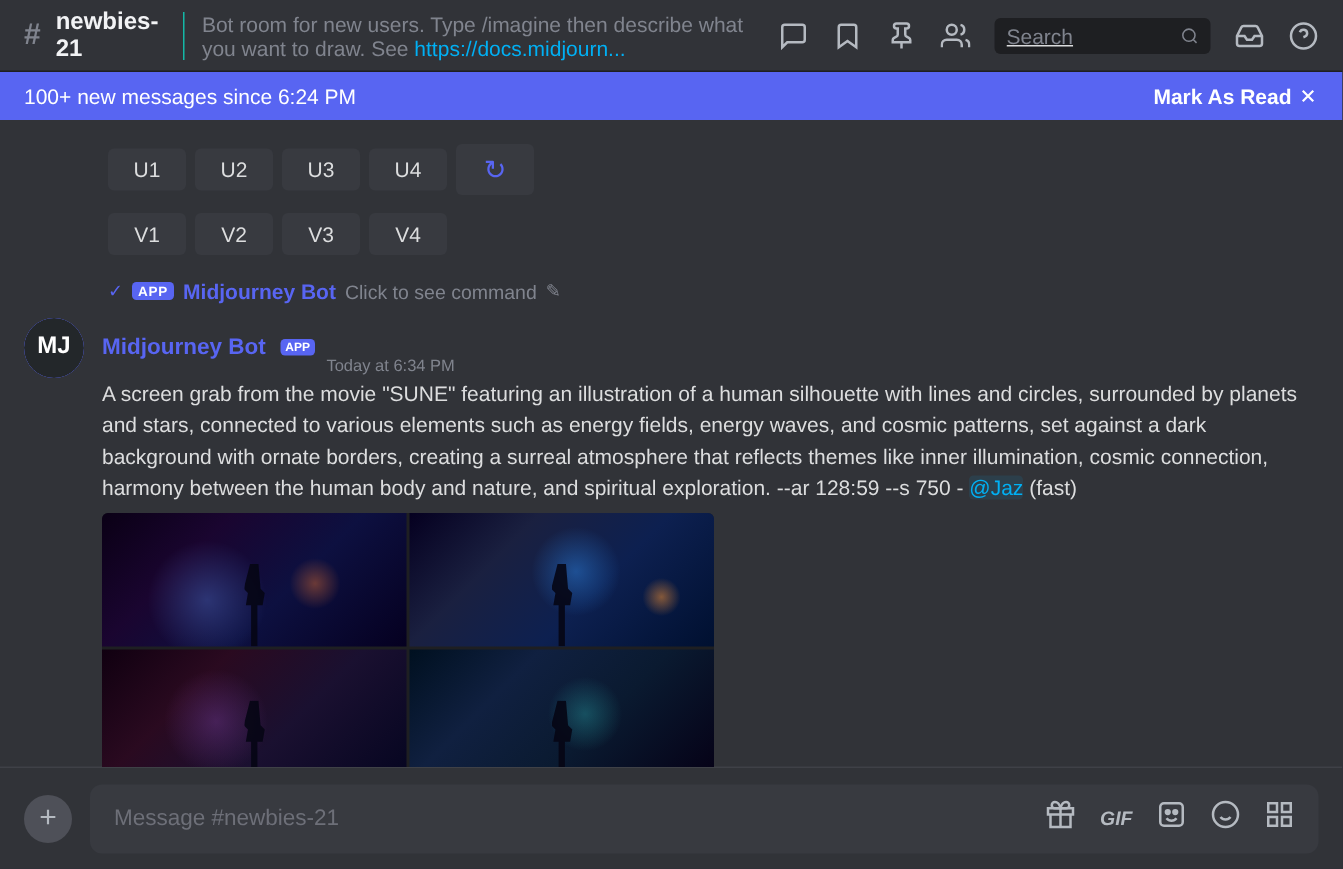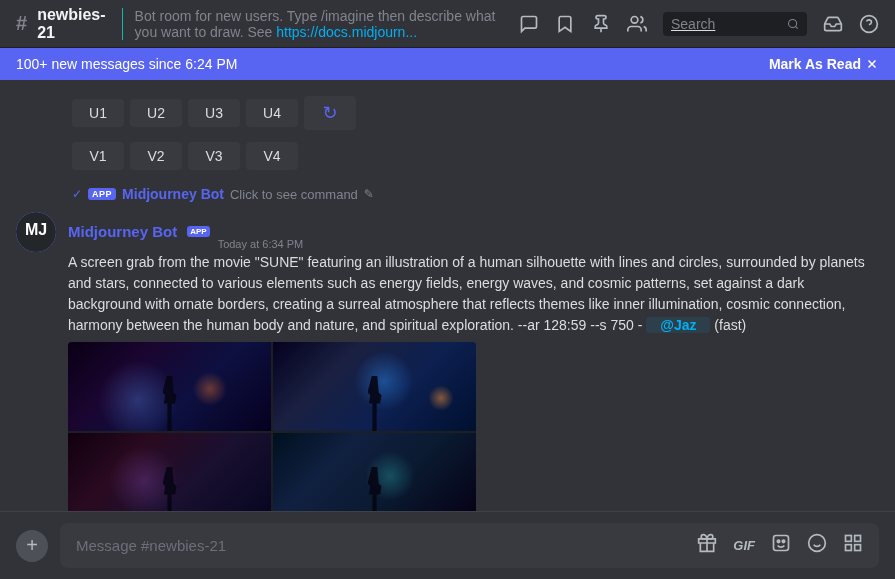--- a/index.html
+++ b/index.html
@@ -233,22 +233,21 @@
     }
     .message-text {
       font-size: 14px;
       color: #dcddde;
       line-height: 1.5;
     }
     .message-text .mention {
       color: #00b0f4;
       background: rgba(0,176,244,0.1);
       border-radius: 3px;
-      padding: 0 14px;
-      font-weight: bold;
+      padding: 0 0;
     }
 
     
     .img-grid {
       width: 408px;
       height: 180px;
       border-radius: 4px;
       overflow: hidden;
       display: grid;
       grid-template-columns: 1fr 1fr;

